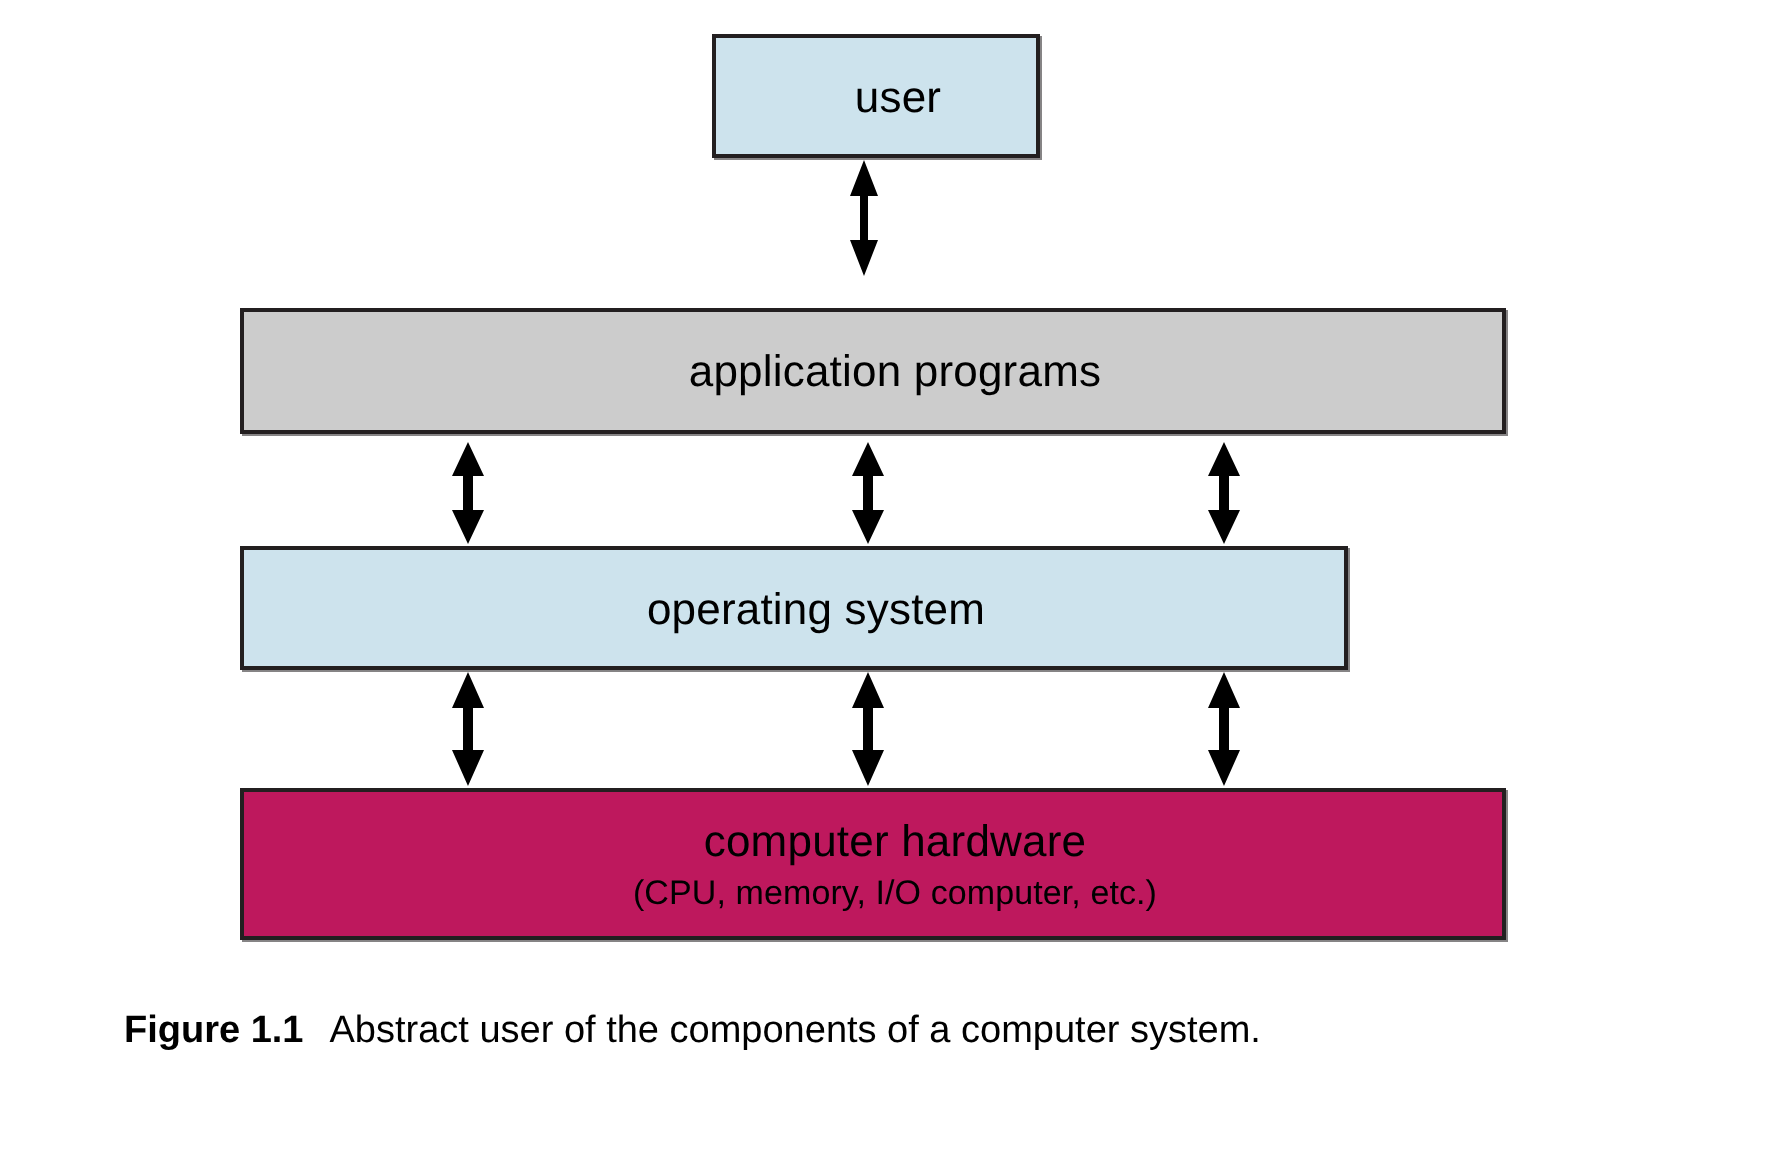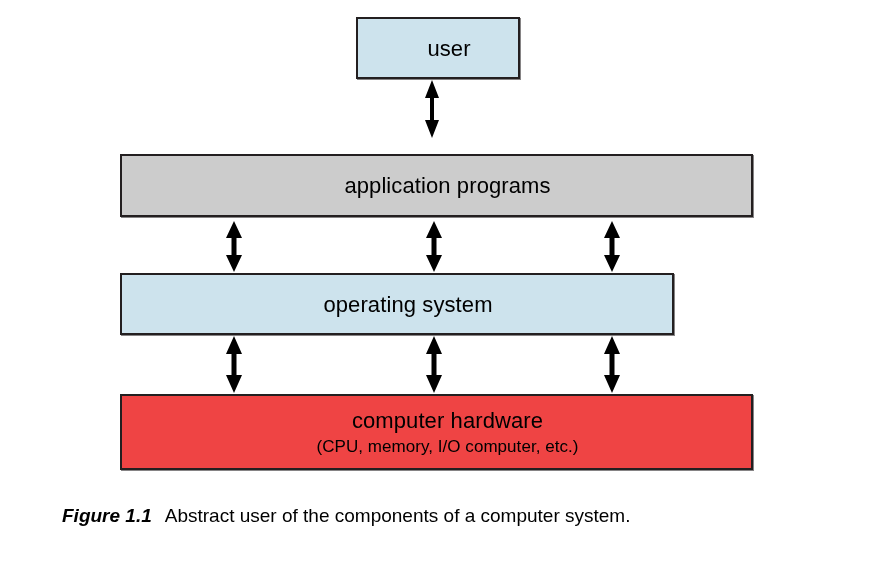--- a/index.html
+++ b/index.html
@@ -97,21 +97,20 @@
     left: 62px;
     top: 503px;
     width: 790px;
     font-size: 19px;
     line-height: 26px;
     color: #000000;
     white-space: nowrap;
   }
   .caption .label {
     font-weight: bold;
-    font-style: italic;
   }
   .caption .gap {
     display: inline-block;
     width: 13px;
   }
 </style>
 </head>
 <body style="background: rgb(255, 255, 255);">
 
 <div id="page">
@@ -159,21 +158,21 @@
     <svg width="20" height="59" viewBox="0 0 20 59" aria-hidden="true">
       <path d="M10 1 L18 19 L12.5 19 L12.5 40 L18 40 L10 58 L2 40 L7.5 40 L7.5 19 L2 19 Z" fill="#000000"></path>
     </svg>
   </div>
   <div class="arrow arrow-os-hw-3">
     <svg width="20" height="59" viewBox="0 0 20 59" aria-hidden="true">
       <path d="M10 1 L18 19 L12.5 19 L12.5 40 L18 40 L10 58 L2 40 L7.5 40 L7.5 19 L2 19 Z" fill="#000000"></path>
     </svg>
   </div>
 
-  <div class="node node-hw" style="background: #ef4444; border-color: rgb(35, 31, 32);">
+  <div class="node node-hw" style="background: #be185d; border-color: rgb(35, 31, 32);">
     <div class="title">computer hardware</div>
     <div class="sub">(CPU, memory, I/O computer, etc.)</div>
   </div>
 
   <div class="caption">
     <span class="label">Figure 1.1</span><span class="gap"></span><span>Abstract user of the components of a computer system.</span>
   </div>
 
 </div>
 

